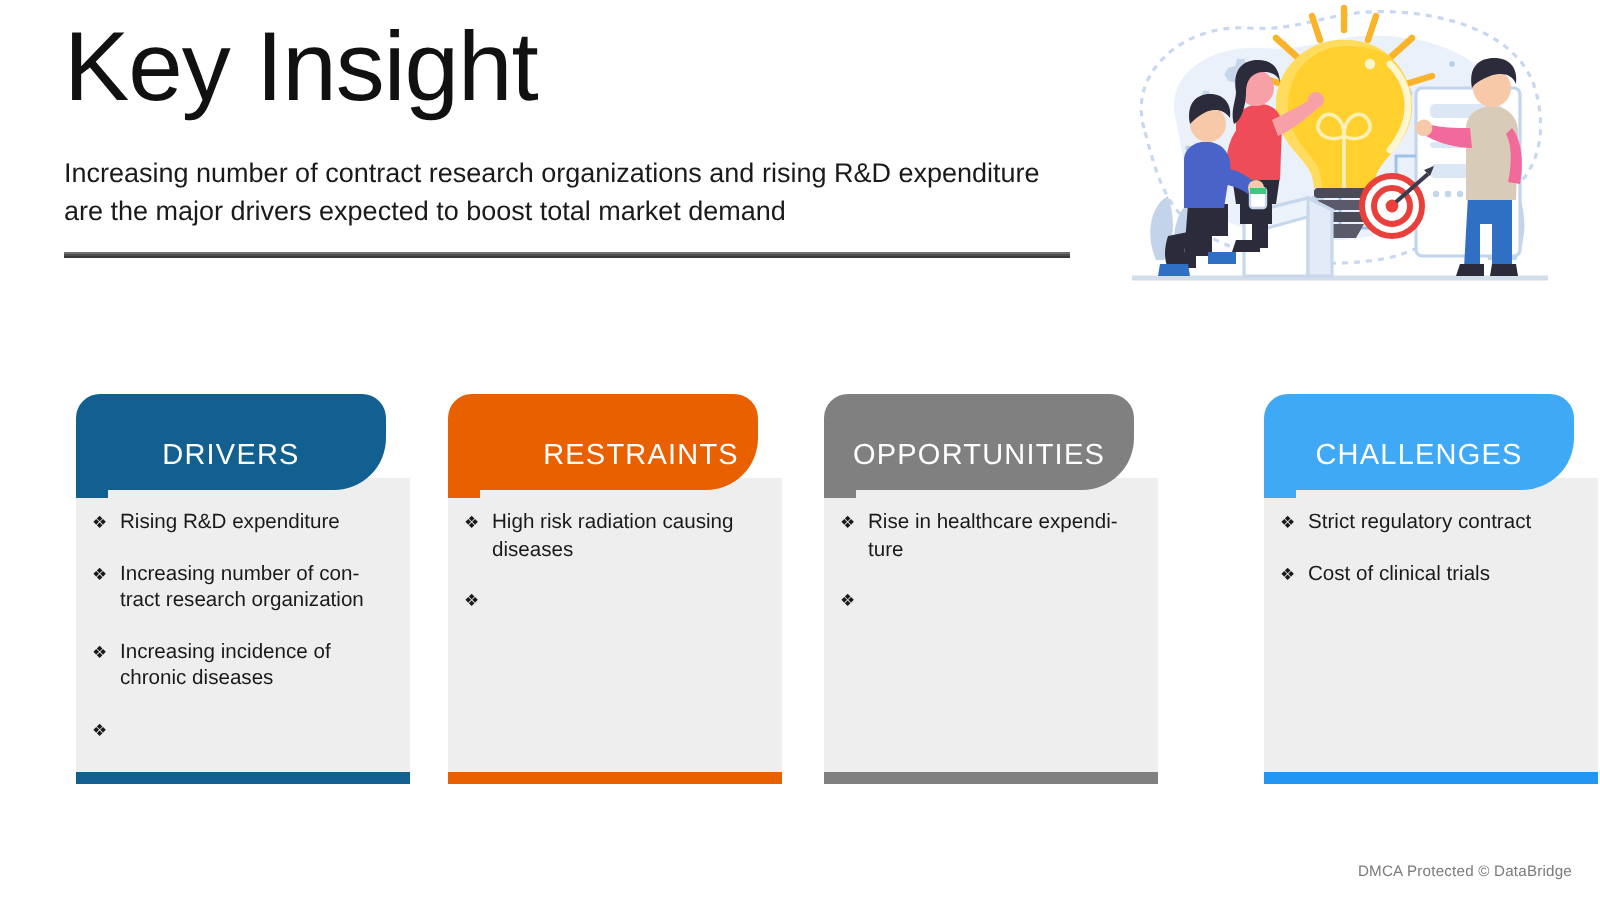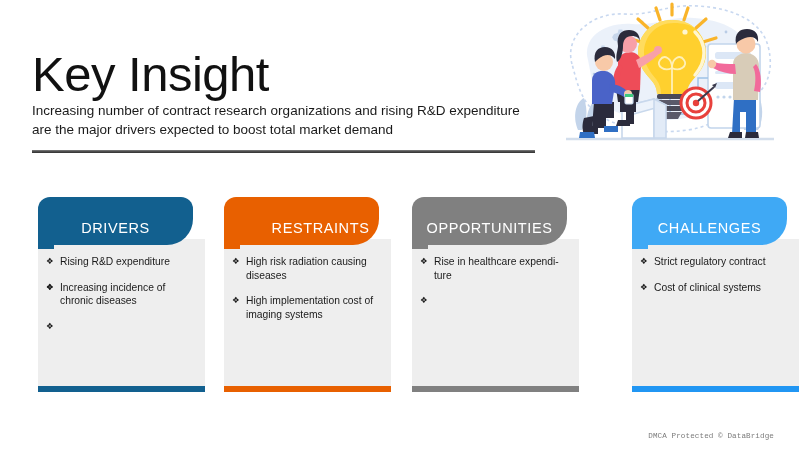--- a/index.html
+++ b/index.html
@@ -13,24 +13,23 @@
   }
 
   
   #slide-header { position:absolute; left:32px; top:8px; width:505px; }
   #page-title {
     font-size:49px;
     font-weight:400;
     letter-spacing:-0.5px;
     color:#111111;
     line-height:1.08;
-    margin-top:40px;
   }
   #page-subtitle {
-    margin-top:0;
+    margin-top:16px;
     font-size:13.5px;
     line-height:1.45;
     color:#1a1a1a;
     font-weight:400;
     width:503px;
   }
   #title-rule {
     margin-top:10px;
     width:503px;
     height:3px;
@@ -104,25 +103,24 @@
     position:absolute;
     left:0; top:0;
     font-size:8.5px;
     line-height:1.55;
     color:#1a1a1a;
   }
 
   
   #footer-credit {
     position:absolute;
-    right:26px; bottom:10px;
+    right:14px; bottom:10px;
     font-size:7.6px;
     color:#7b7b7b;
     letter-spacing:0.1px;
-    font-family:Liberation Mono, monospace;
   }
 </style>
 </head>
 <body>
 
 <div id="slide-header">
   <div id="page-title">Key Insight</div>
   <div id="page-subtitle">Increasing number of contract research organizations and rising R&amp;D expenditure are the major drivers expected to boost total market demand</div>
   <div id="title-rule"></div>
 </div>
@@ -306,38 +304,38 @@
     <div class="card" style="left: 38px;">
       <div style="position: relative;">
         <div class="card-header-tail" style="background: rgb(18, 96, 143);"></div>
         <div class="card-header" style="background: rgb(18, 96, 143);">
           <span class="card-title">DRIVERS</span>
         </div>
       </div>
       <div class="card-body">
         <ul class="bullet-list">
           <li class="bullet-item"><span class="bullet-glyph">❖</span><span class="bullet-text">Rising R&amp;D expenditure</span></li>
-          <li class="bullet-item"><span class="bullet-glyph">❖</span></li>
+          <li class="bullet-item"><span class="bullet-glyph">❖</span><span class="bullet-text">Increasing number of con-<br>tract research organization</span></li>
           <li class="bullet-item"><span class="bullet-glyph">❖</span><span class="bullet-text">Increasing incidence of<br>chronic diseases</span></li>
           <li class="bullet-item"><span class="bullet-glyph">❖</span></li>
         </ul>
         <div class="card-accent" style="background: rgb(18, 96, 143);"></div>
       </div>
     </div>
     <div class="card" style="left: 224px;">
       <div style="position: relative;">
         <div class="card-header-tail" style="background: rgb(232, 96, 0);"></div>
         <div class="card-header" style="background: rgb(232, 96, 0); padding-left: 38px;">
           <span class="card-title">RESTRAINTS</span>
         </div>
       </div>
       <div class="card-body">
         <ul class="bullet-list">
           <li class="bullet-item"><span class="bullet-glyph">❖</span><span class="bullet-text">High risk radiation causing<br>diseases</span></li>
-          <li class="bullet-item"><span class="bullet-glyph">❖</span><span class="bullet-text">High implementation cost of<br>imaging systems</span></li>
+          <li class="bullet-item"><span class="bullet-glyph">❖</span></li>
         </ul>
         <div class="card-accent" style="background: rgb(232, 96, 0);"></div>
       </div>
     </div>
     <div class="card" style="left: 412px;">
       <div style="position: relative;">
         <div class="card-header-tail" style="background: rgb(128, 128, 128);"></div>
         <div class="card-header" style="background: rgb(128, 128, 128);">
           <span class="card-title">OPPORTUNITIES</span>
         </div>
@@ -353,20 +351,20 @@
     <div class="card" style="left: 600px; padding-left: 32px;">
       <div style="position: relative;">
         <div class="card-header-tail" style="background: rgb(63, 169, 245);"></div>
         <div class="card-header" style="background: rgb(63, 169, 245);">
           <span class="card-title">CHALLENGES</span>
         </div>
       </div>
       <div class="card-body">
         <ul class="bullet-list">
           <li class="bullet-item"><span class="bullet-glyph">❖</span><span class="bullet-text">Strict regulatory contract</span></li>
-          <li class="bullet-item"><span class="bullet-glyph">❖</span><span class="bullet-text">Cost of clinical systems</span></li>
+          <li class="bullet-item"><span class="bullet-glyph">❖</span><span class="bullet-text">Cost of clinical trials</span></li>
         </ul>
         <div class="card-accent" style="background: rgb(33, 150, 243);"></div>
       </div>
     </div>
   </div>
 
 <div id="footer-credit">DMCA Protected © DataBridge</div>
 
 </body></html>

